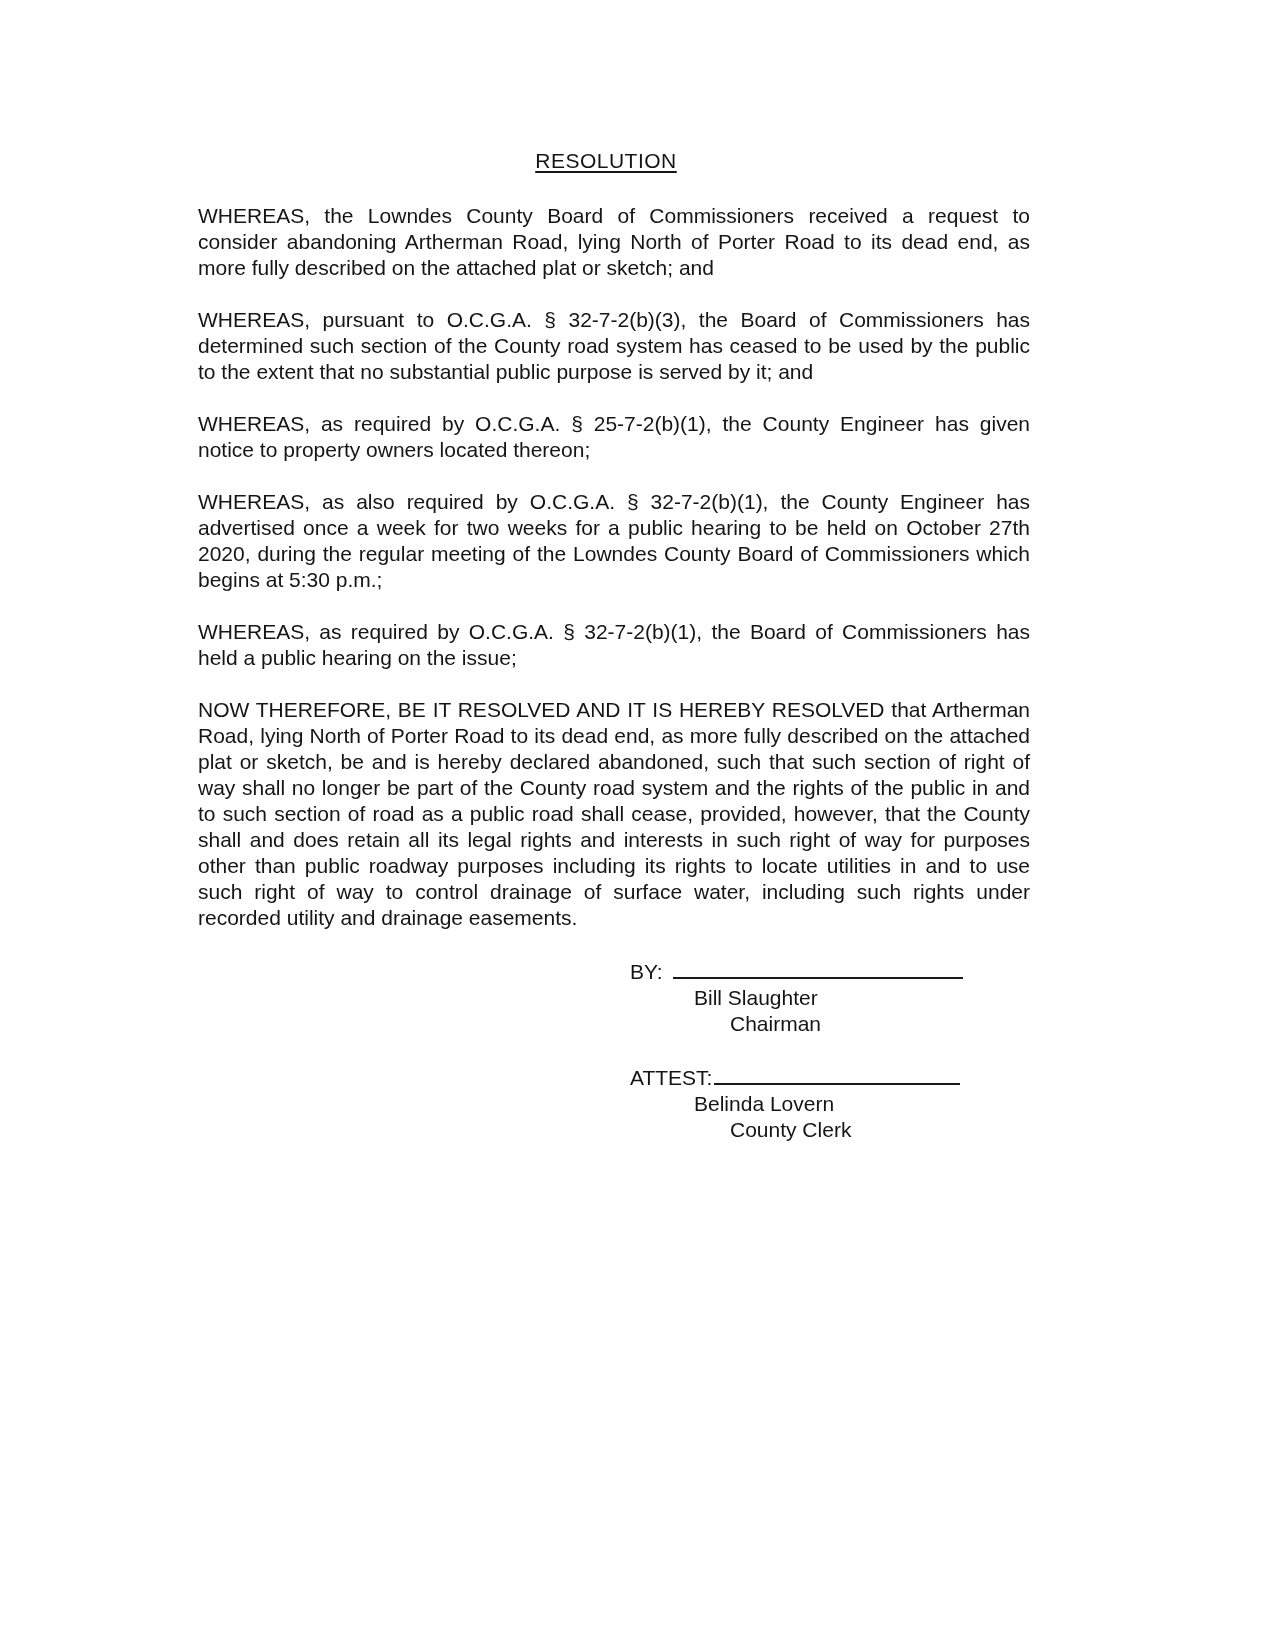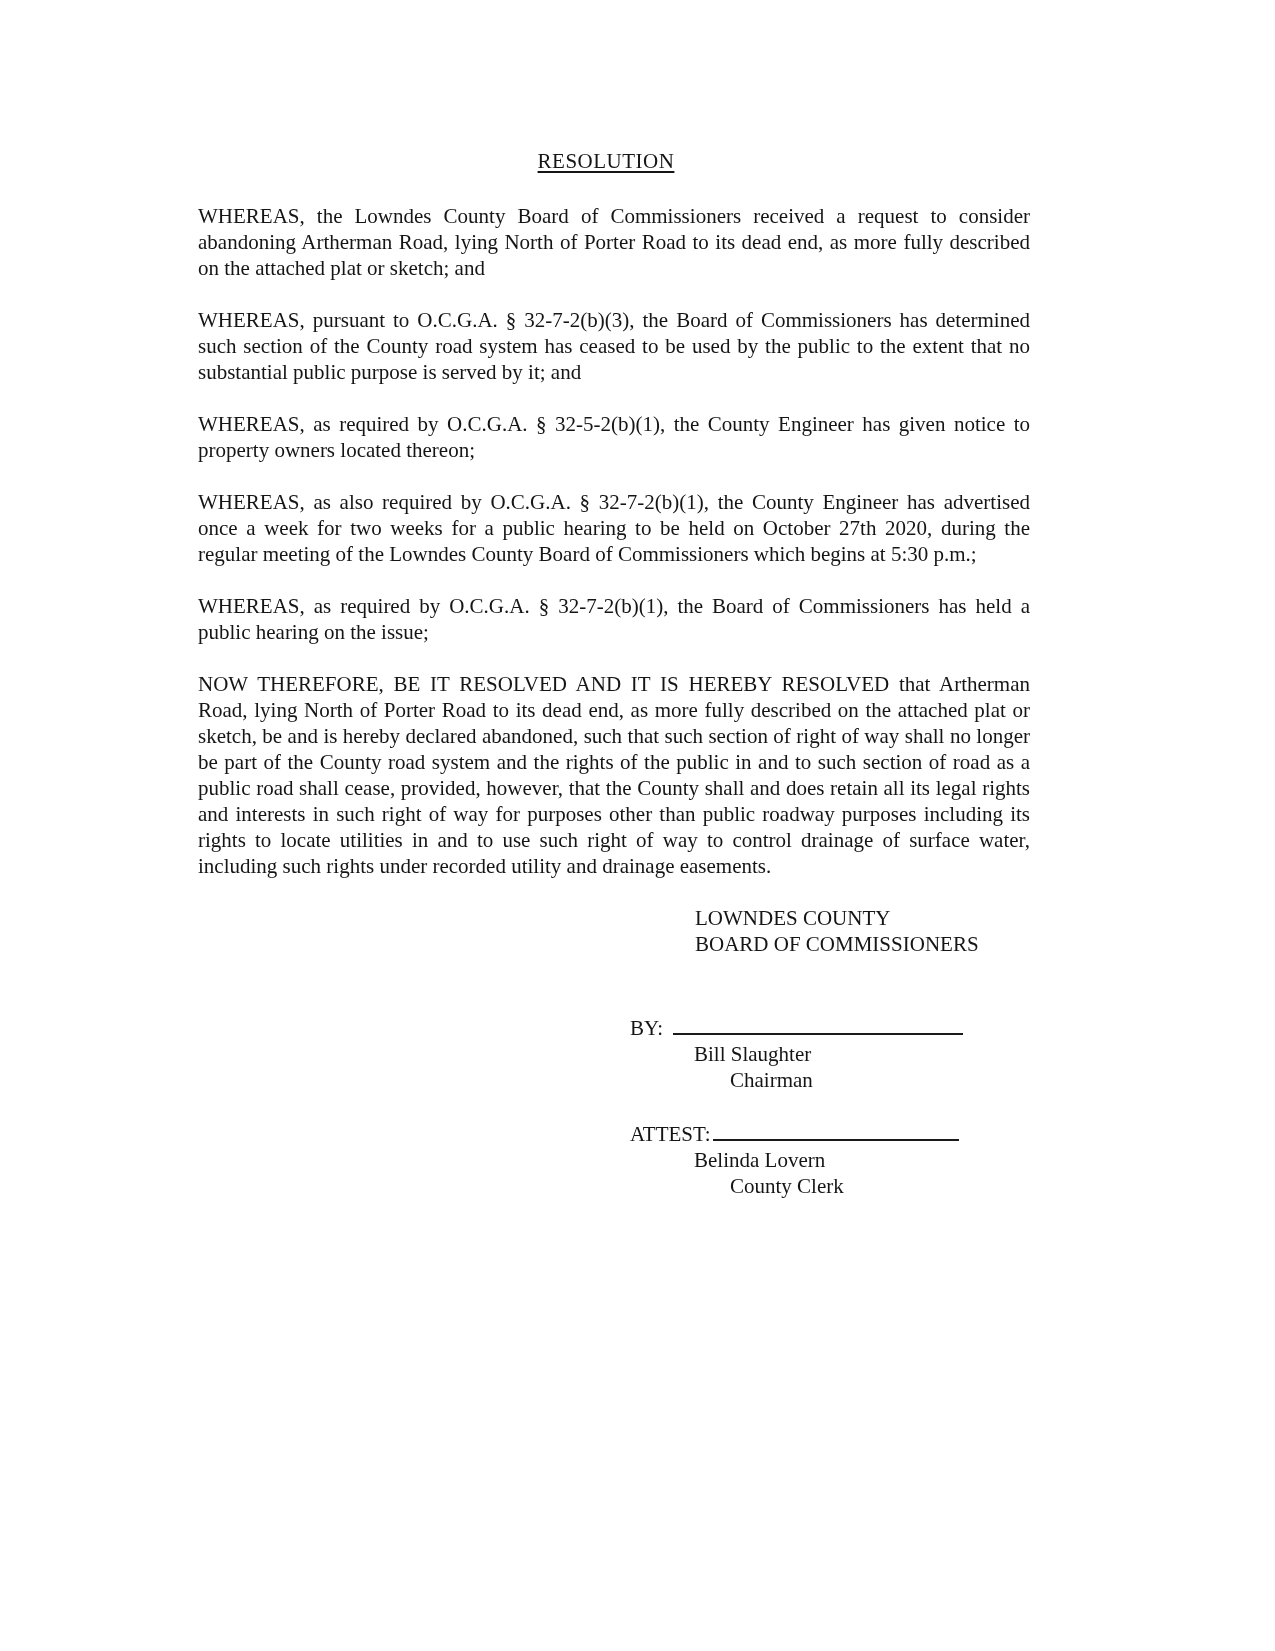--- a/index.html
+++ b/index.html
@@ -1,21 +1,21 @@
 <!DOCTYPE html>
 <html><head>
 <meta charset="utf-8">
 <style>
   html, body { margin: 0; padding: 0; background: #ffffff; }
   .page {
     position: relative;
     width: 1275px;
     height: 1651px;
     background: #ffffff;
-    font-family: Liberation Serif, serif;
+    font-family: Liberation Sans, sans-serif;
     color: #151515;
     box-sizing: border-box;
     overflow: hidden;
   }
   .content {
     box-sizing: border-box;
     padding: 148px 245px 0 182px;
     font-size: 21px;
     line-height: 26px;
   }
@@ -55,30 +55,26 @@
 </head>
 <body>
 
 <div class="page">
   <div class="content">
 
     <div class="doc-title">RESOLUTION</div>
 
     <p class="para">WHEREAS, the Lowndes County Board of Commissioners received a request to consider abandoning Artherman Road, lying North of Porter Road to its dead end, as more fully described on the attached plat or sketch; and</p>
     <p class="para">WHEREAS, pursuant to O.C.G.A. § 32-7-2(b)(3), the Board of Commissioners has determined such section of the County road system has ceased to be used by the public to the extent that no substantial public purpose is served by it; and</p>
-    <p class="para">WHEREAS, as required by O.C.G.A. § 32-5-2(b)(1), the County Engineer has given notice to property owners located thereon;</p>
+    <p class="para">WHEREAS, as required by O.C.G.A. § 25-7-2(b)(1), the County Engineer has given notice to property owners located thereon;</p>
     <p class="para">WHEREAS, as also required by O.C.G.A. § 32-7-2(b)(1), the County Engineer has advertised once a week for two weeks for a public hearing to be held on October 27th 2020, during the regular meeting of the Lowndes County Board of Commissioners which begins at 5:30 p.m.;</p>
     <p class="para">WHEREAS, as required by O.C.G.A. § 32-7-2(b)(1), the Board of Commissioners has held a public hearing on the issue;</p>
     <p class="para">NOW THEREFORE, BE IT RESOLVED AND IT IS HEREBY RESOLVED that Artherman Road, lying North of Porter Road to its dead end, as more fully described on the attached plat or sketch, be and is hereby declared abandoned, such that such section of right of way shall no longer be part of the County road system and the rights of the public in and to such section of road as a public road shall cease, provided, however, that the County shall and does retain all its legal rights and interests in such right of way for purposes other than public roadway purposes including its rights to locate utilities in and to use such right of way to control drainage of surface water, including such rights under recorded utility and drainage easements.</p>
 
 
-    <div class="org-block">
-      <div class="org-line">LOWNDES COUNTY</div>
-      <div class="org-line">BOARD OF COMMISSIONERS</div>
-    </div>
 
     <div class="sig-block">
       <div class="sig-row">
         <span class="sig-label">BY:</span><span class="sig-line by"></span>
       </div>
       <div class="sig-name">Bill Slaughter</div>
       <div class="sig-title">Chairman</div>
     </div>
 
     <div class="sig-gap"></div>

